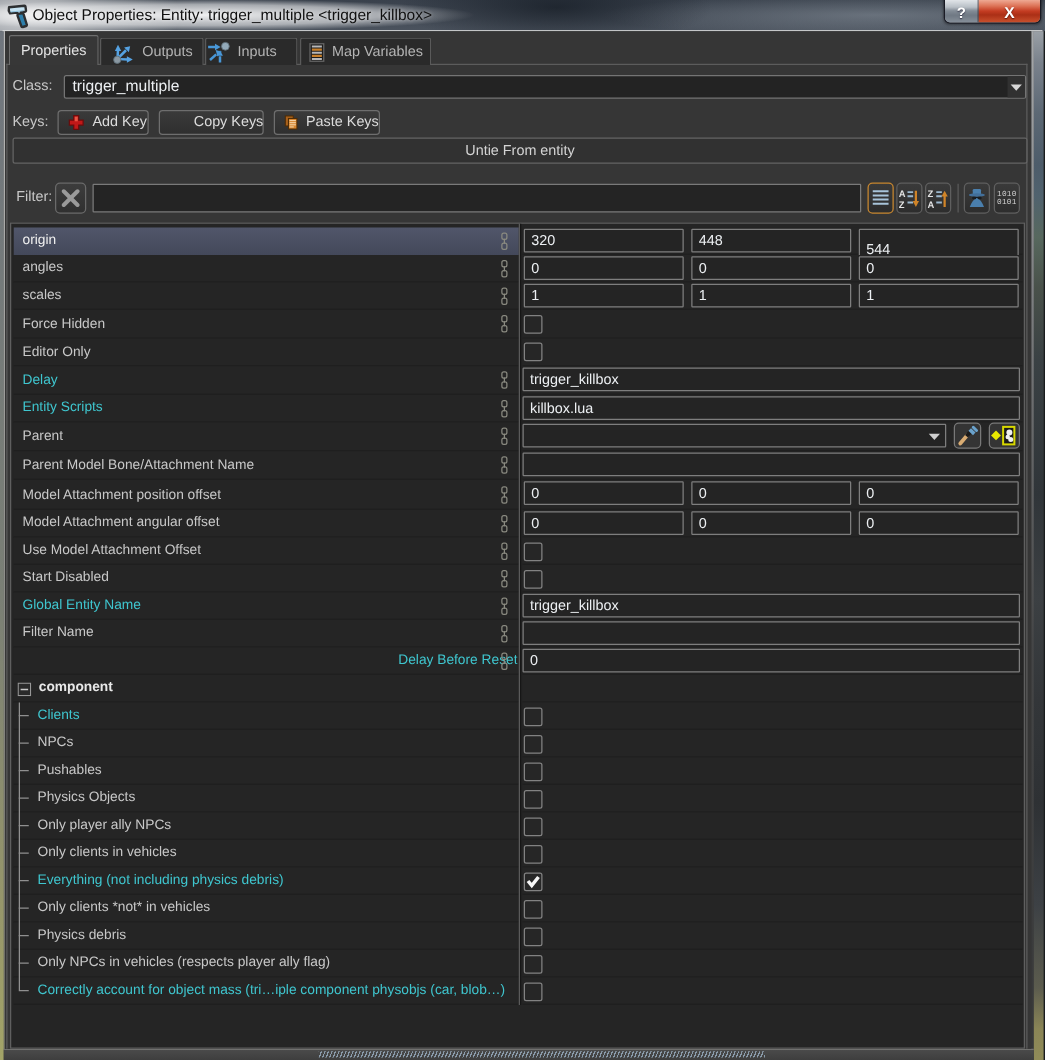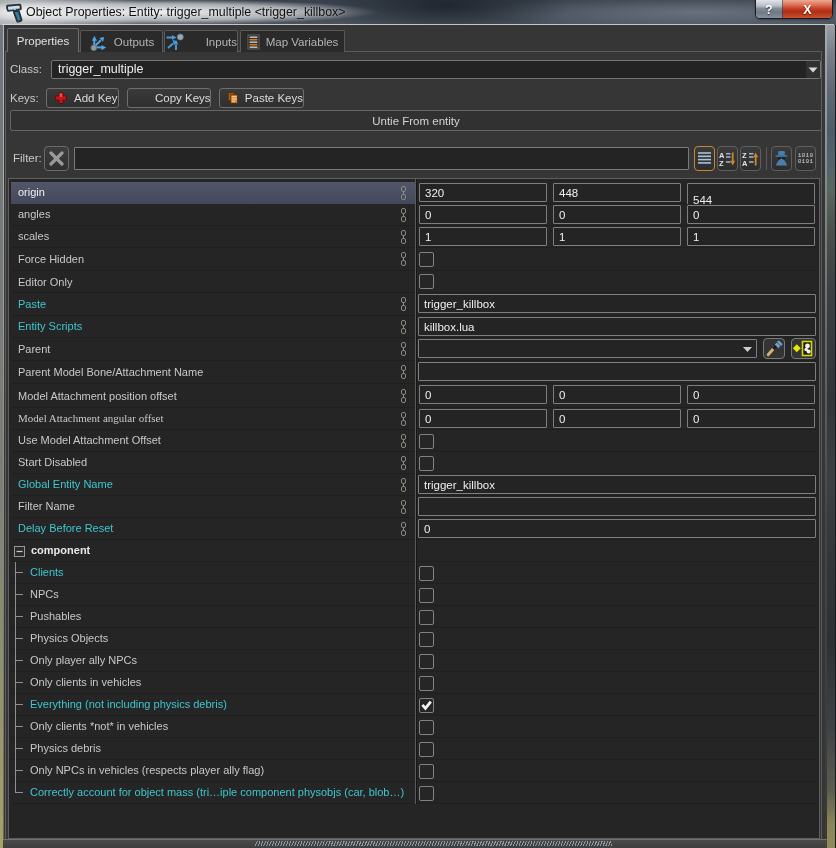--- a/index.html
+++ b/index.html
@@ -51,21 +51,21 @@
       </g>
       <g fill="#55a2e2">
         <path d="M2.9 8.7 L8 8.7 L5.4 3.8 Z"></path>
         <path d="M10.3 5.9 L15.1 4.9 L14.1 9.7 Z"></path>
         <path d="M12.5 13 L12.5 18.2 L17.2 15.6 Z"></path>
       </g>
       <circle cx="4.8" cy="15.8" r="2.9" fill="#8a98a2" stroke="#60707a" stroke-width="0.7"></circle>
     </svg>
     <span style="font-size:11.5px;color:#b4b4b4;">Outputs</span>
   </div>
-<div class="abs" style="left:164px;top:30px;width:74px;height:22px;background:#2a2a2a;border:1px solid #5a5a5a;border-bottom:none;box-sizing:border-box;border-radius:2px 2px 0 0;display:flex;align-items:center;justify-content:space-between;gap:5px;">
+<div class="abs" style="left:164px;top:30px;width:74px;height:22px;background:#2a2a2a;border:1px solid #5a5a5a;border-bottom:none;box-sizing:border-box;border-radius:2px 2px 0 0;display:flex;align-items:center;justify-content:flex-start;gap:5px;">
     <svg width="20" height="20" viewBox="0 0 20 20">
       <g stroke="#4897d8" stroke-width="2" fill="none">
         <path d="M1.5 5.5 L7 5.5"></path>
         <path d="M3 16 L8 11.5"></path>
         <path d="M11 18 L11 13"></path>
       </g>
       <g fill="#4897d8">
         <path d="M7 2.9 L7 8.1 L11.5 5.5 Z"></path>
         <path d="M7.3 8.3 L12.4 9 L9.4 13.4 Z" transform="rotate(8 10 10)"></path>
         <path d="M8.7 12.6 L13.3 12.6 L11 8.2 Z"></path>
@@ -246,21 +246,21 @@
 <line x1="3.5" y1="6" x2="3.5" y2="10"></line>
 </g>
   </svg>
 <div style="position:absolute;left:419px;top:252px;width:15px;height:15px;background:#262626;border:1px solid #828282;box-sizing:border-box;border-radius:2px"></div>
 <div class="abs" style="left:11px;top:271px;width:404px;height:22px;background:#252525;border-bottom:1px solid #1f1f1f;box-sizing:border-box;"></div>
 <div class="abs" style="left:418px;top:271px;width:400px;height:22px;background:#252525;border-bottom:1px solid #1f1f1f;box-sizing:border-box;"></div>
 <div class="lbl" style="left:18px;top:276px;width:360px;overflow:hidden;color:#c8c8c8;">Editor Only</div>
 <div style="position:absolute;left:419px;top:274px;width:15px;height:15px;background:#262626;border:1px solid #828282;box-sizing:border-box;border-radius:2px"></div>
 <div class="abs" style="left:11px;top:293px;width:404px;height:23px;background:#252525;border-bottom:1px solid #1f1f1f;box-sizing:border-box;"></div>
 <div class="abs" style="left:418px;top:293px;width:400px;height:23px;background:#252525;border-bottom:1px solid #1f1f1f;box-sizing:border-box;"></div>
-<div class="lbl" style="left:18px;top:298px;width:396px;overflow:hidden;color:#3fc6cf;">Paste</div>
+<div class="lbl" style="left:18px;top:298px;width:396px;overflow:hidden;color:#3fc6cf;">Delay</div>
 <svg style="position:absolute;left:400px;top:296px" width="7" height="16" viewBox="0 0 7 16">
 <g fill="none" stroke="#8a8a80" stroke-width="1">
 <rect x="1.5" y="1.5" width="4" height="5" rx="1.5"></rect>
 <rect x="1.5" y="9.5" width="4" height="5" rx="1.5"></rect>
 <line x1="3.5" y1="6" x2="3.5" y2="10"></line>
 </g>
   </svg>
 <div style="position:absolute;left:418px;top:294px;width:398px;height:19px;background:#242424;border:1px solid #7e7e7e;box-sizing:border-box;border-radius:1px">
     <span style="position:absolute;left:5px;top:50%;transform:translateY(-50%);color:#eceff2;font-size:11.5px;white-space:nowrap">trigger_killbox</span>
   </div>
@@ -334,21 +334,21 @@
     <span style="position:absolute;left:5px;top:50%;transform:translateY(-50%);color:#eceff2;font-size:11.5px;white-space:nowrap">0</span>
   </div>
 <div style="position:absolute;left:553px;top:385px;width:128px;height:19px;background:#242424;border:1px solid #7e7e7e;box-sizing:border-box;border-radius:1px">
     <span style="position:absolute;left:5px;top:50%;transform:translateY(-50%);color:#eceff2;font-size:11.5px;white-space:nowrap">0</span>
   </div>
 <div style="position:absolute;left:687px;top:385px;width:128px;height:19px;background:#242424;border:1px solid #7e7e7e;box-sizing:border-box;border-radius:1px">
     <span style="position:absolute;left:5px;top:50%;transform:translateY(-50%);color:#eceff2;font-size:11.5px;white-space:nowrap">0</span>
   </div>
 <div class="abs" style="left:11px;top:408px;width:404px;height:22px;background:#252525;border-bottom:1px solid #1f1f1f;box-sizing:border-box;"></div>
 <div class="abs" style="left:418px;top:408px;width:400px;height:22px;background:#252525;border-bottom:1px solid #1f1f1f;box-sizing:border-box;"></div>
-<div class="lbl" style="left:18px;top:412px;width:396px;overflow:hidden;color:#c8c8c8;font-family:Liberation Serif, serif;">Model Attachment angular offset</div>
+<div class="lbl" style="left:18px;top:412px;width:396px;overflow:hidden;color:#c8c8c8;">Model Attachment angular offset</div>
 <svg style="position:absolute;left:400px;top:411px" width="7" height="16" viewBox="0 0 7 16">
 <g fill="none" stroke="#8a8a80" stroke-width="1">
 <rect x="1.5" y="1.5" width="4" height="5" rx="1.5"></rect>
 <rect x="1.5" y="9.5" width="4" height="5" rx="1.5"></rect>
 <line x1="3.5" y1="6" x2="3.5" y2="10"></line>
 </g>
   </svg>
 <div style="position:absolute;left:419px;top:409px;width:128px;height:19px;background:#242424;border:1px solid #7e7e7e;box-sizing:border-box;border-radius:1px">
     <span style="position:absolute;left:5px;top:50%;transform:translateY(-50%);color:#eceff2;font-size:11.5px;white-space:nowrap">0</span>
   </div>
@@ -399,21 +399,21 @@
 <svg style="position:absolute;left:400px;top:499px" width="7" height="16" viewBox="0 0 7 16">
 <g fill="none" stroke="#8a8a80" stroke-width="1">
 <rect x="1.5" y="1.5" width="4" height="5" rx="1.5"></rect>
 <rect x="1.5" y="9.5" width="4" height="5" rx="1.5"></rect>
 <line x1="3.5" y1="6" x2="3.5" y2="10"></line>
 </g>
   </svg>
 <div style="position:absolute;left:418px;top:497px;width:398px;height:19px;background:#242424;border:1px solid #7e7e7e;box-sizing:border-box;border-radius:1px"></div>
 <div class="abs" style="left:11px;top:518px;width:404px;height:22px;background:#252525;border-bottom:1px solid #1f1f1f;box-sizing:border-box;"></div>
 <div class="abs" style="left:418px;top:518px;width:400px;height:22px;background:#252525;border-bottom:1px solid #1f1f1f;box-sizing:border-box;"></div>
-<div class="lbl" style="left:18px;top:522px;width:396px;overflow:hidden;color:#3fc6cf;">Delay Before Reset</div>
+<div class="lbl" style="left:18px;top:522px;width:396px;overflow:hidden;color:#3fc6cf;text-align:right;">Delay Before Reset</div>
 <svg style="position:absolute;left:400px;top:521px" width="7" height="16" viewBox="0 0 7 16">
 <g fill="none" stroke="#8a8a80" stroke-width="1">
 <rect x="1.5" y="1.5" width="4" height="5" rx="1.5"></rect>
 <rect x="1.5" y="9.5" width="4" height="5" rx="1.5"></rect>
 <line x1="3.5" y1="6" x2="3.5" y2="10"></line>
 </g>
   </svg>
 <div style="position:absolute;left:418px;top:519px;width:398px;height:19px;background:#242424;border:1px solid #7e7e7e;box-sizing:border-box;border-radius:1px">
     <span style="position:absolute;left:5px;top:50%;transform:translateY(-50%);color:#eceff2;font-size:11.5px;white-space:nowrap">0</span>
   </div>

